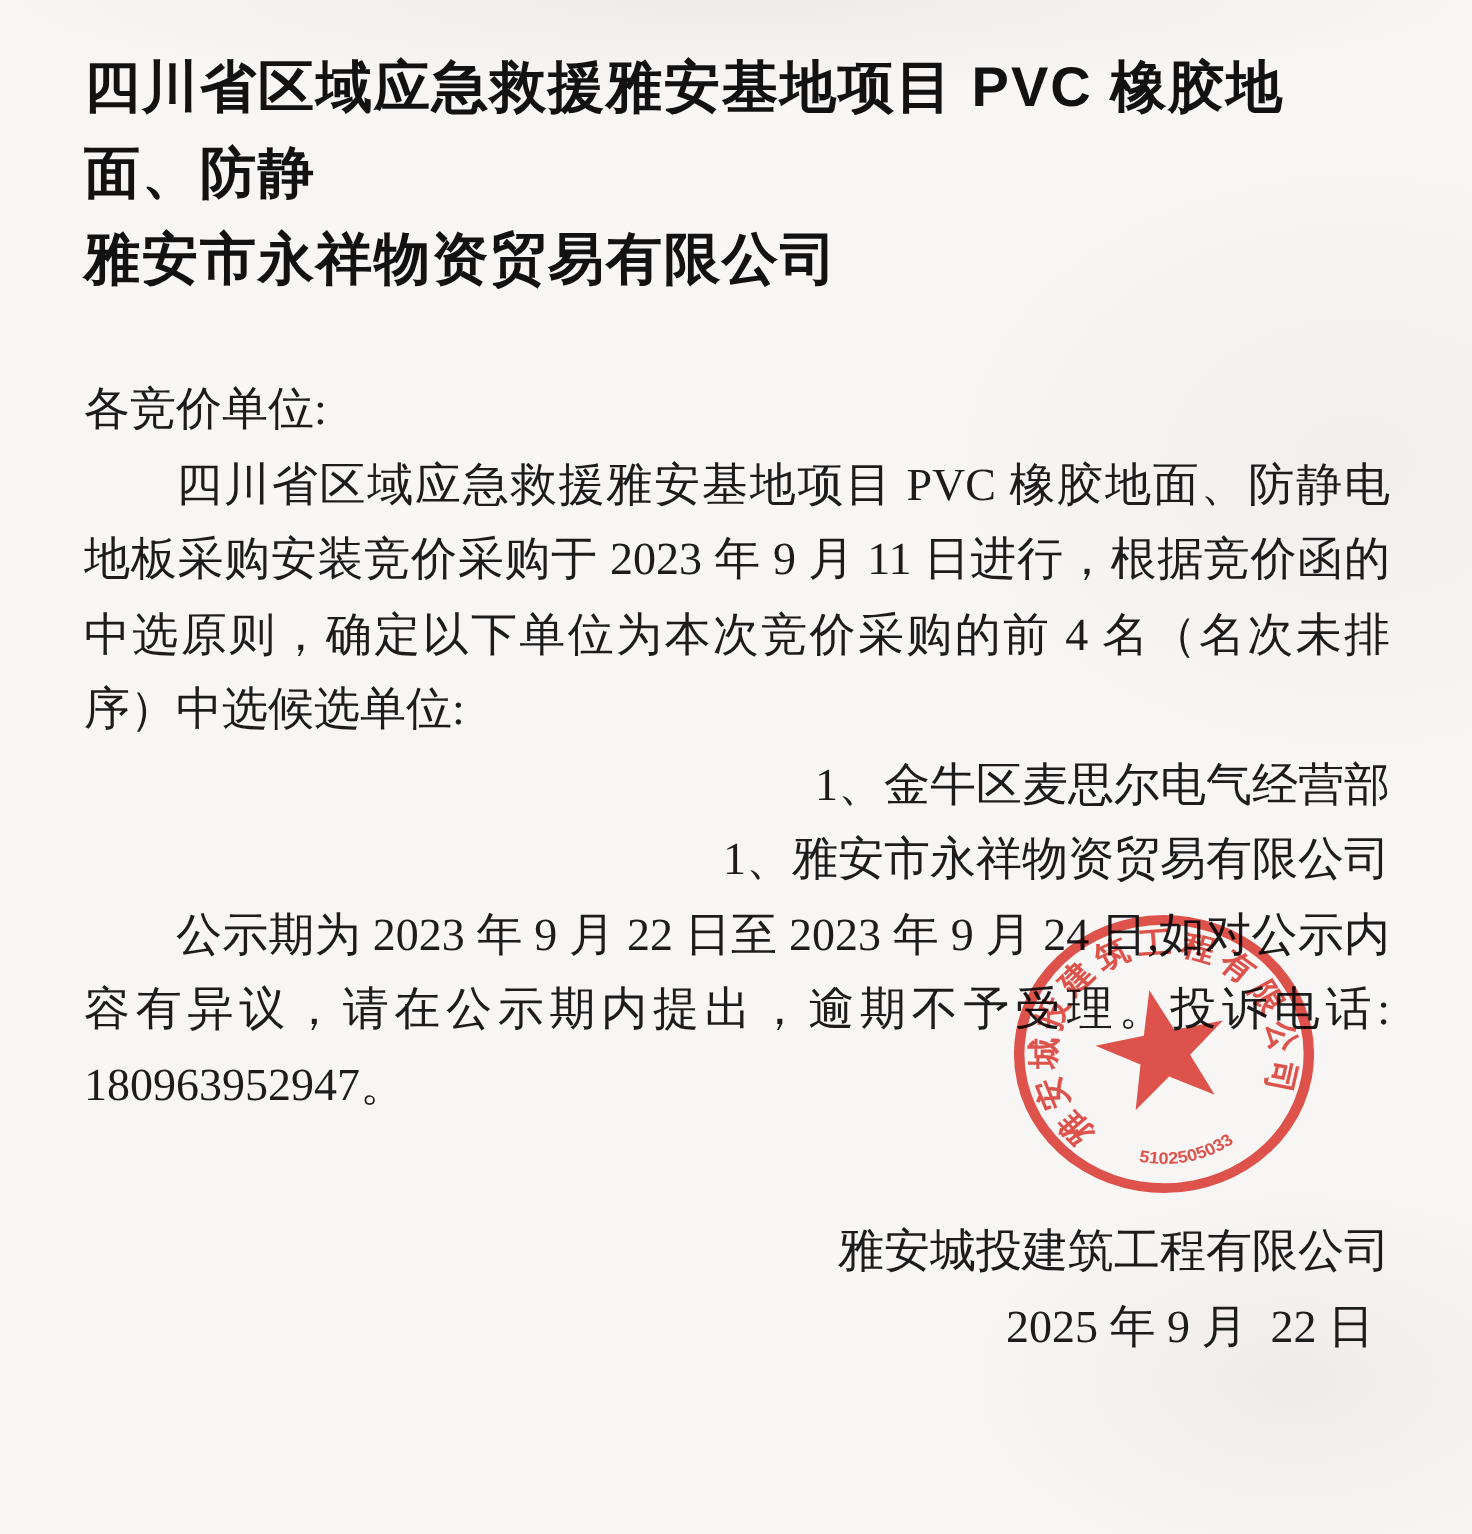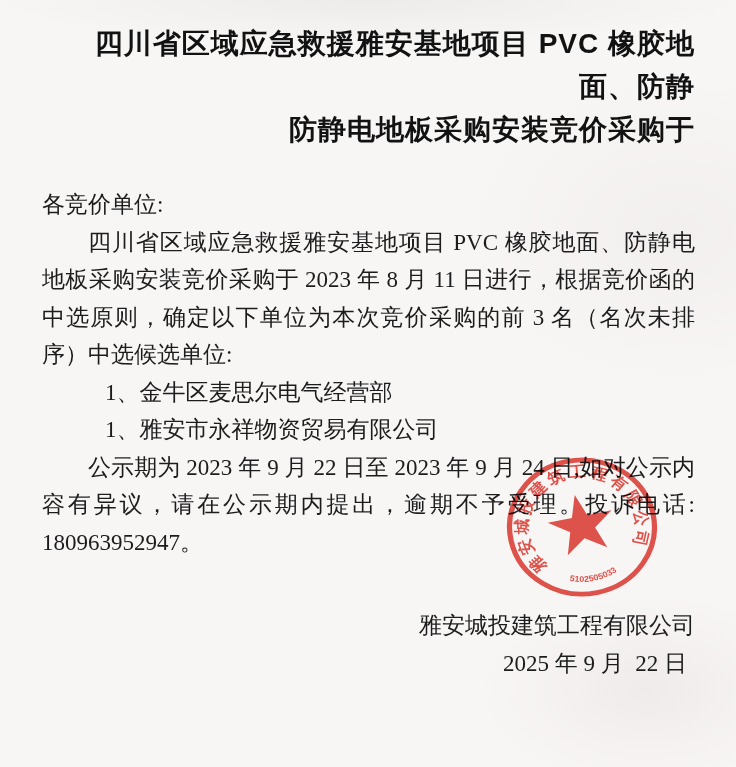--- a/index.html
+++ b/index.html
@@ -26,38 +26,38 @@
     left: 42px;
     right: 41px;
     top: 0;
   }
   .title {
     margin: 22px 0 0 0;
     font-family: "Liberation Sans", "DejaVu Sans", sans-serif;
     font-weight: 700;
     font-size: 28px;
     line-height: 43px;
-    text-align: right;
+    text-align: left;
     color: #121212;
     letter-spacing: 1px;
   }
   .title span { display: block; }
   .bodytext {
     font-size: 23px;
     line-height: 37.5px;
     color: #1c1c1c;
   }
   .salutation { margin-top: 35px; }
   .para {
     text-indent: 2em;
     text-align: justify;
     text-align-last: left;
     margin: 0;
   }
-  .winner-list { padding-left: 63px; }
+  .winner-list { padding-left: 63px; text-align: right; }
   .signature-block {
     margin-top: 46px;
     text-align: right;
   }
   .signature-date { margin-right: 8px; white-space: pre; }
   .seal {
     position: absolute;
     left: 501px;
     top: 452px;
     width: 162px;
@@ -67,26 +67,26 @@
   }
 </style>
 </head>
 <body>
 
 <div class="page">
   <div class="content">
 
     <h1 class="title">
       <span>四川省区域应急救援雅安基地项目 PVC 橡胶地面、防静</span>
-      <span>防静电地板采购安装竞价采购于</span>
+      <span>雅安市永祥物资贸易有限公司</span>
     </h1>
 
     <div class="bodytext salutation">各竞价单位:</div>
 
-    <p class="bodytext para">四川省区域应急救援雅安基地项目 PVC 橡胶地面、防静电地板采购安装竞价采购于 2023 年 8 月 11 日进行，根据竞价函的中选原则，确定以下单位为本次竞价采购的前 3 名（名次未排序）中选候选单位:</p>
+    <p class="bodytext para">四川省区域应急救援雅安基地项目 PVC 橡胶地面、防静电地板采购安装竞价采购于 2023 年 9 月 11 日进行，根据竞价函的中选原则，确定以下单位为本次竞价采购的前 4 名（名次未排序）中选候选单位:</p>
 
     <div class="bodytext winner-list">
       <div>1、金牛区麦思尔电气经营部</div>
       <div>1、雅安市永祥物资贸易有限公司</div>
     </div>
 
     <p class="bodytext para">公示期为 2023 年 9 月 22 日至 2023 年 9 月 24 日,如对公示内容有异议，请在公示期内提出，逾期不予受理。投诉电话: 180963952947。</p>
 
     <div class="bodytext signature-block">
       <div>雅安城投建筑工程有限公司</div>

